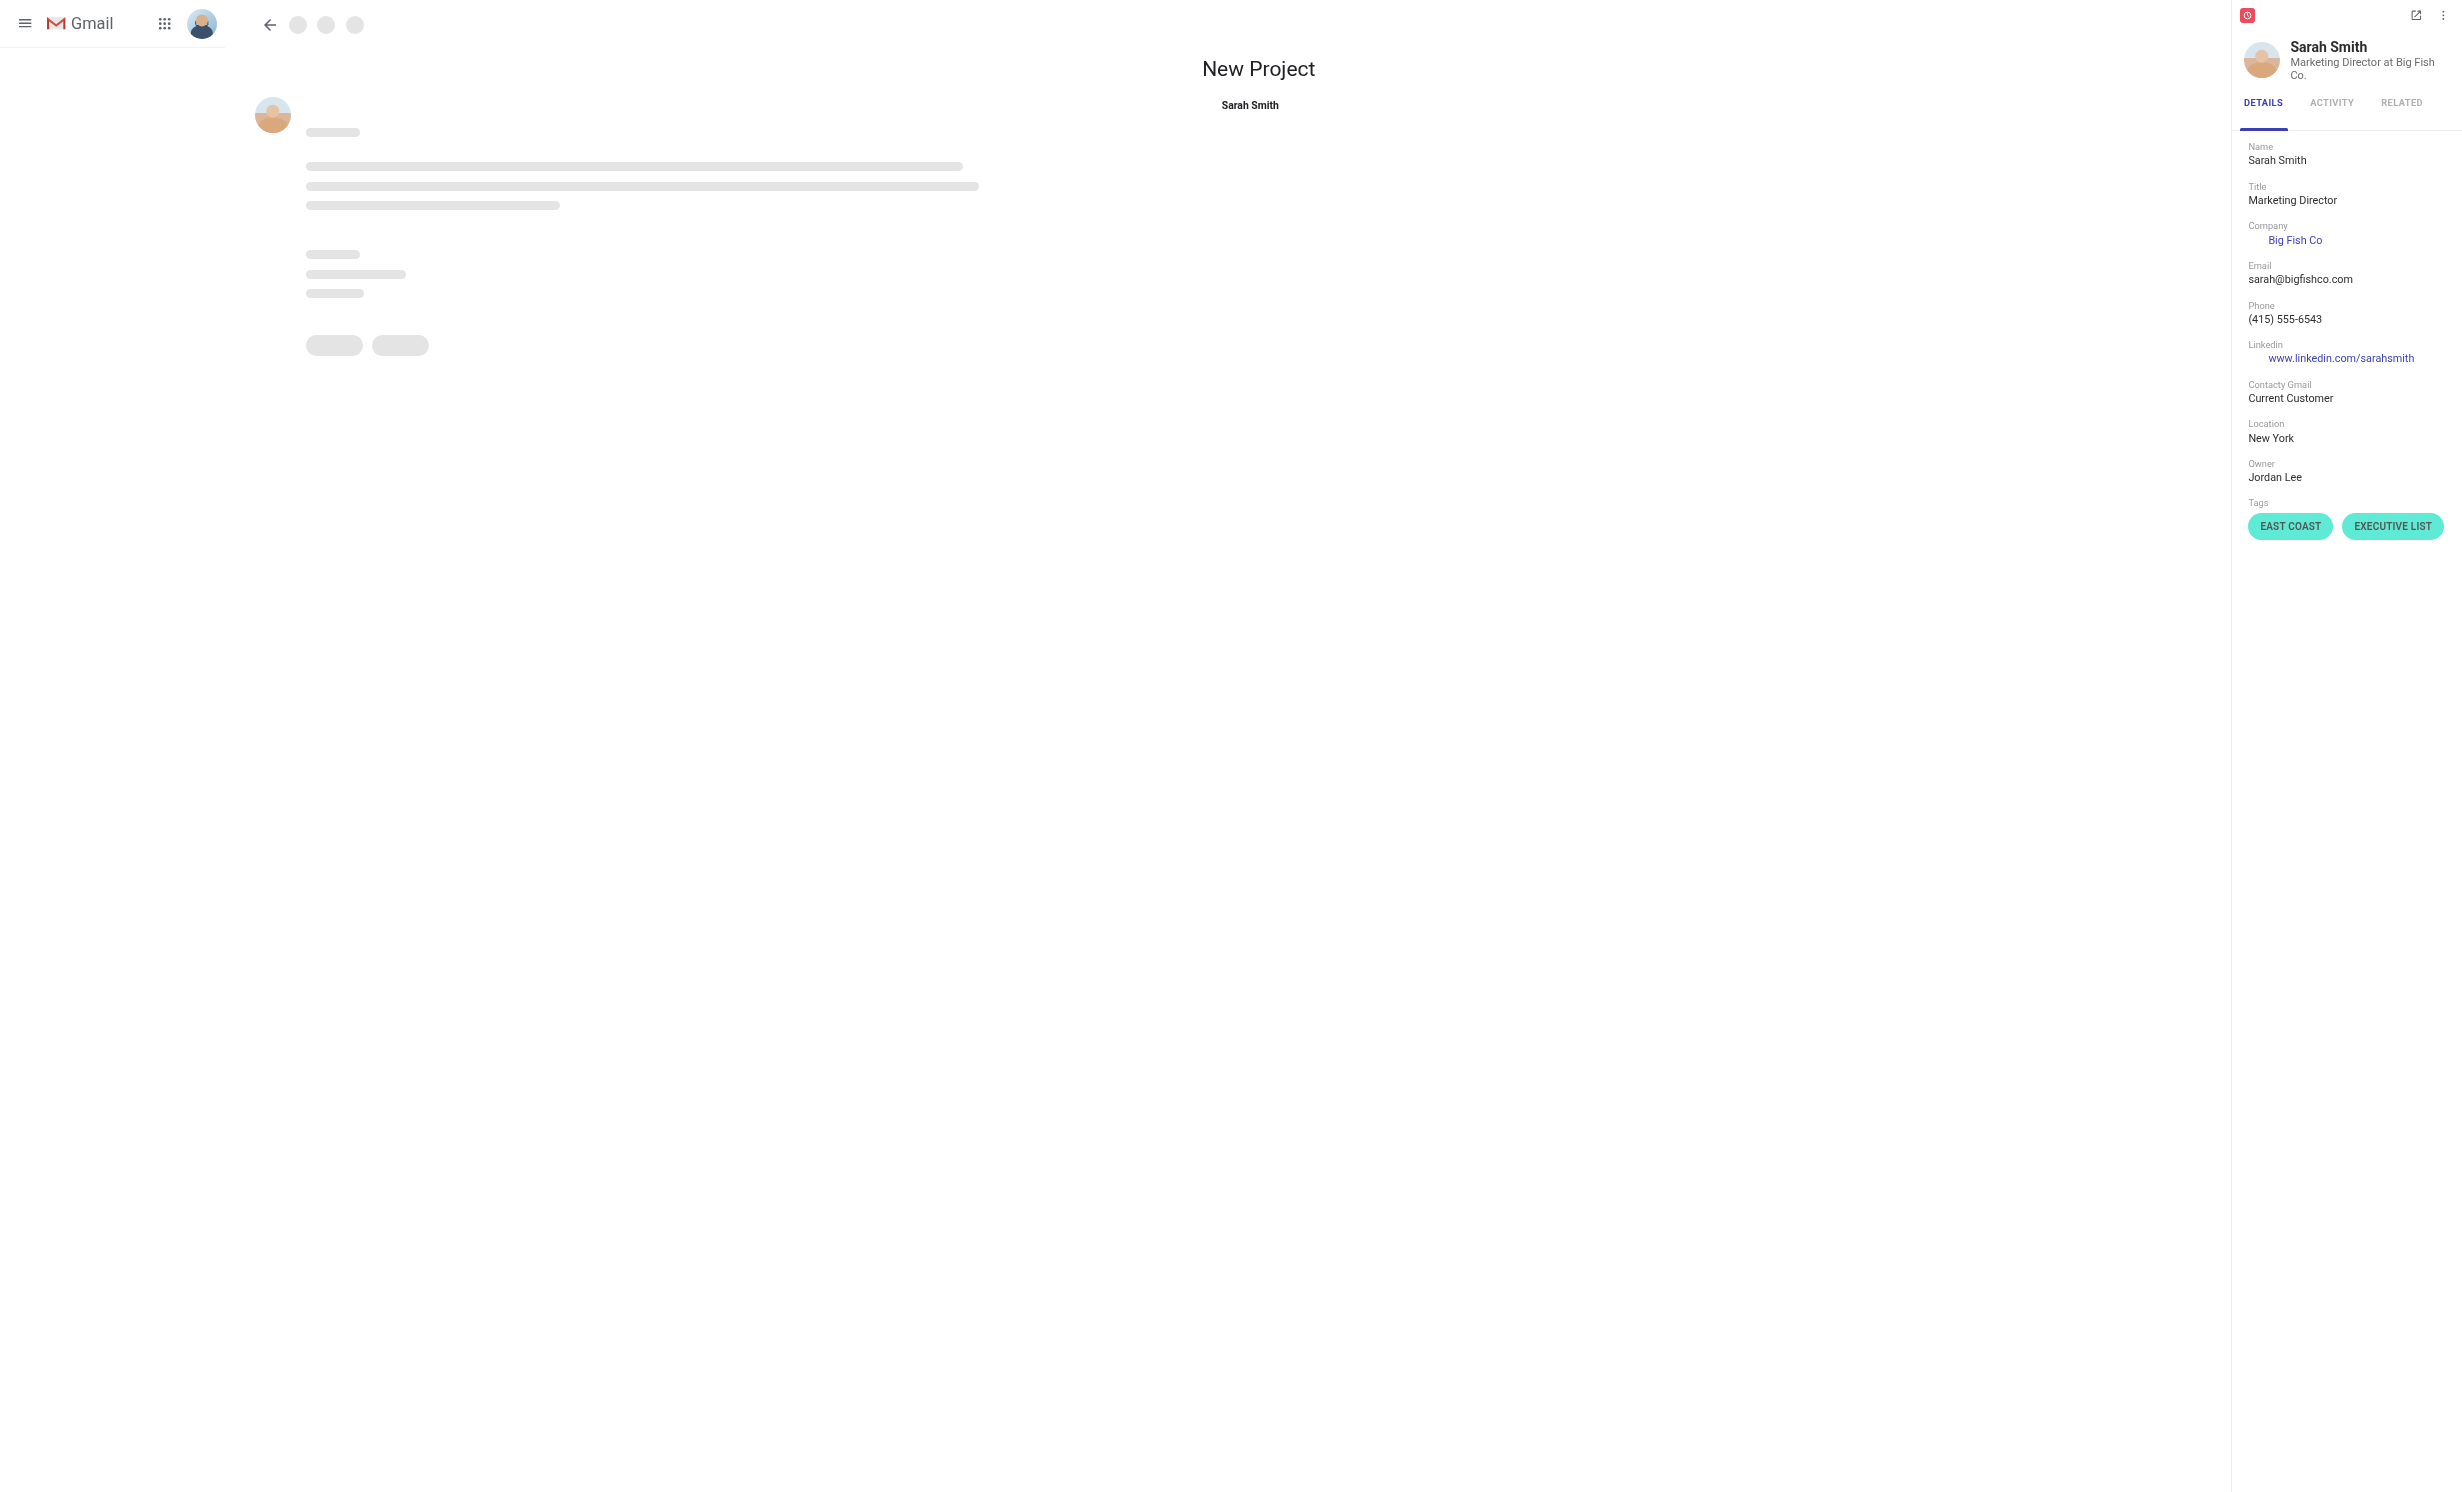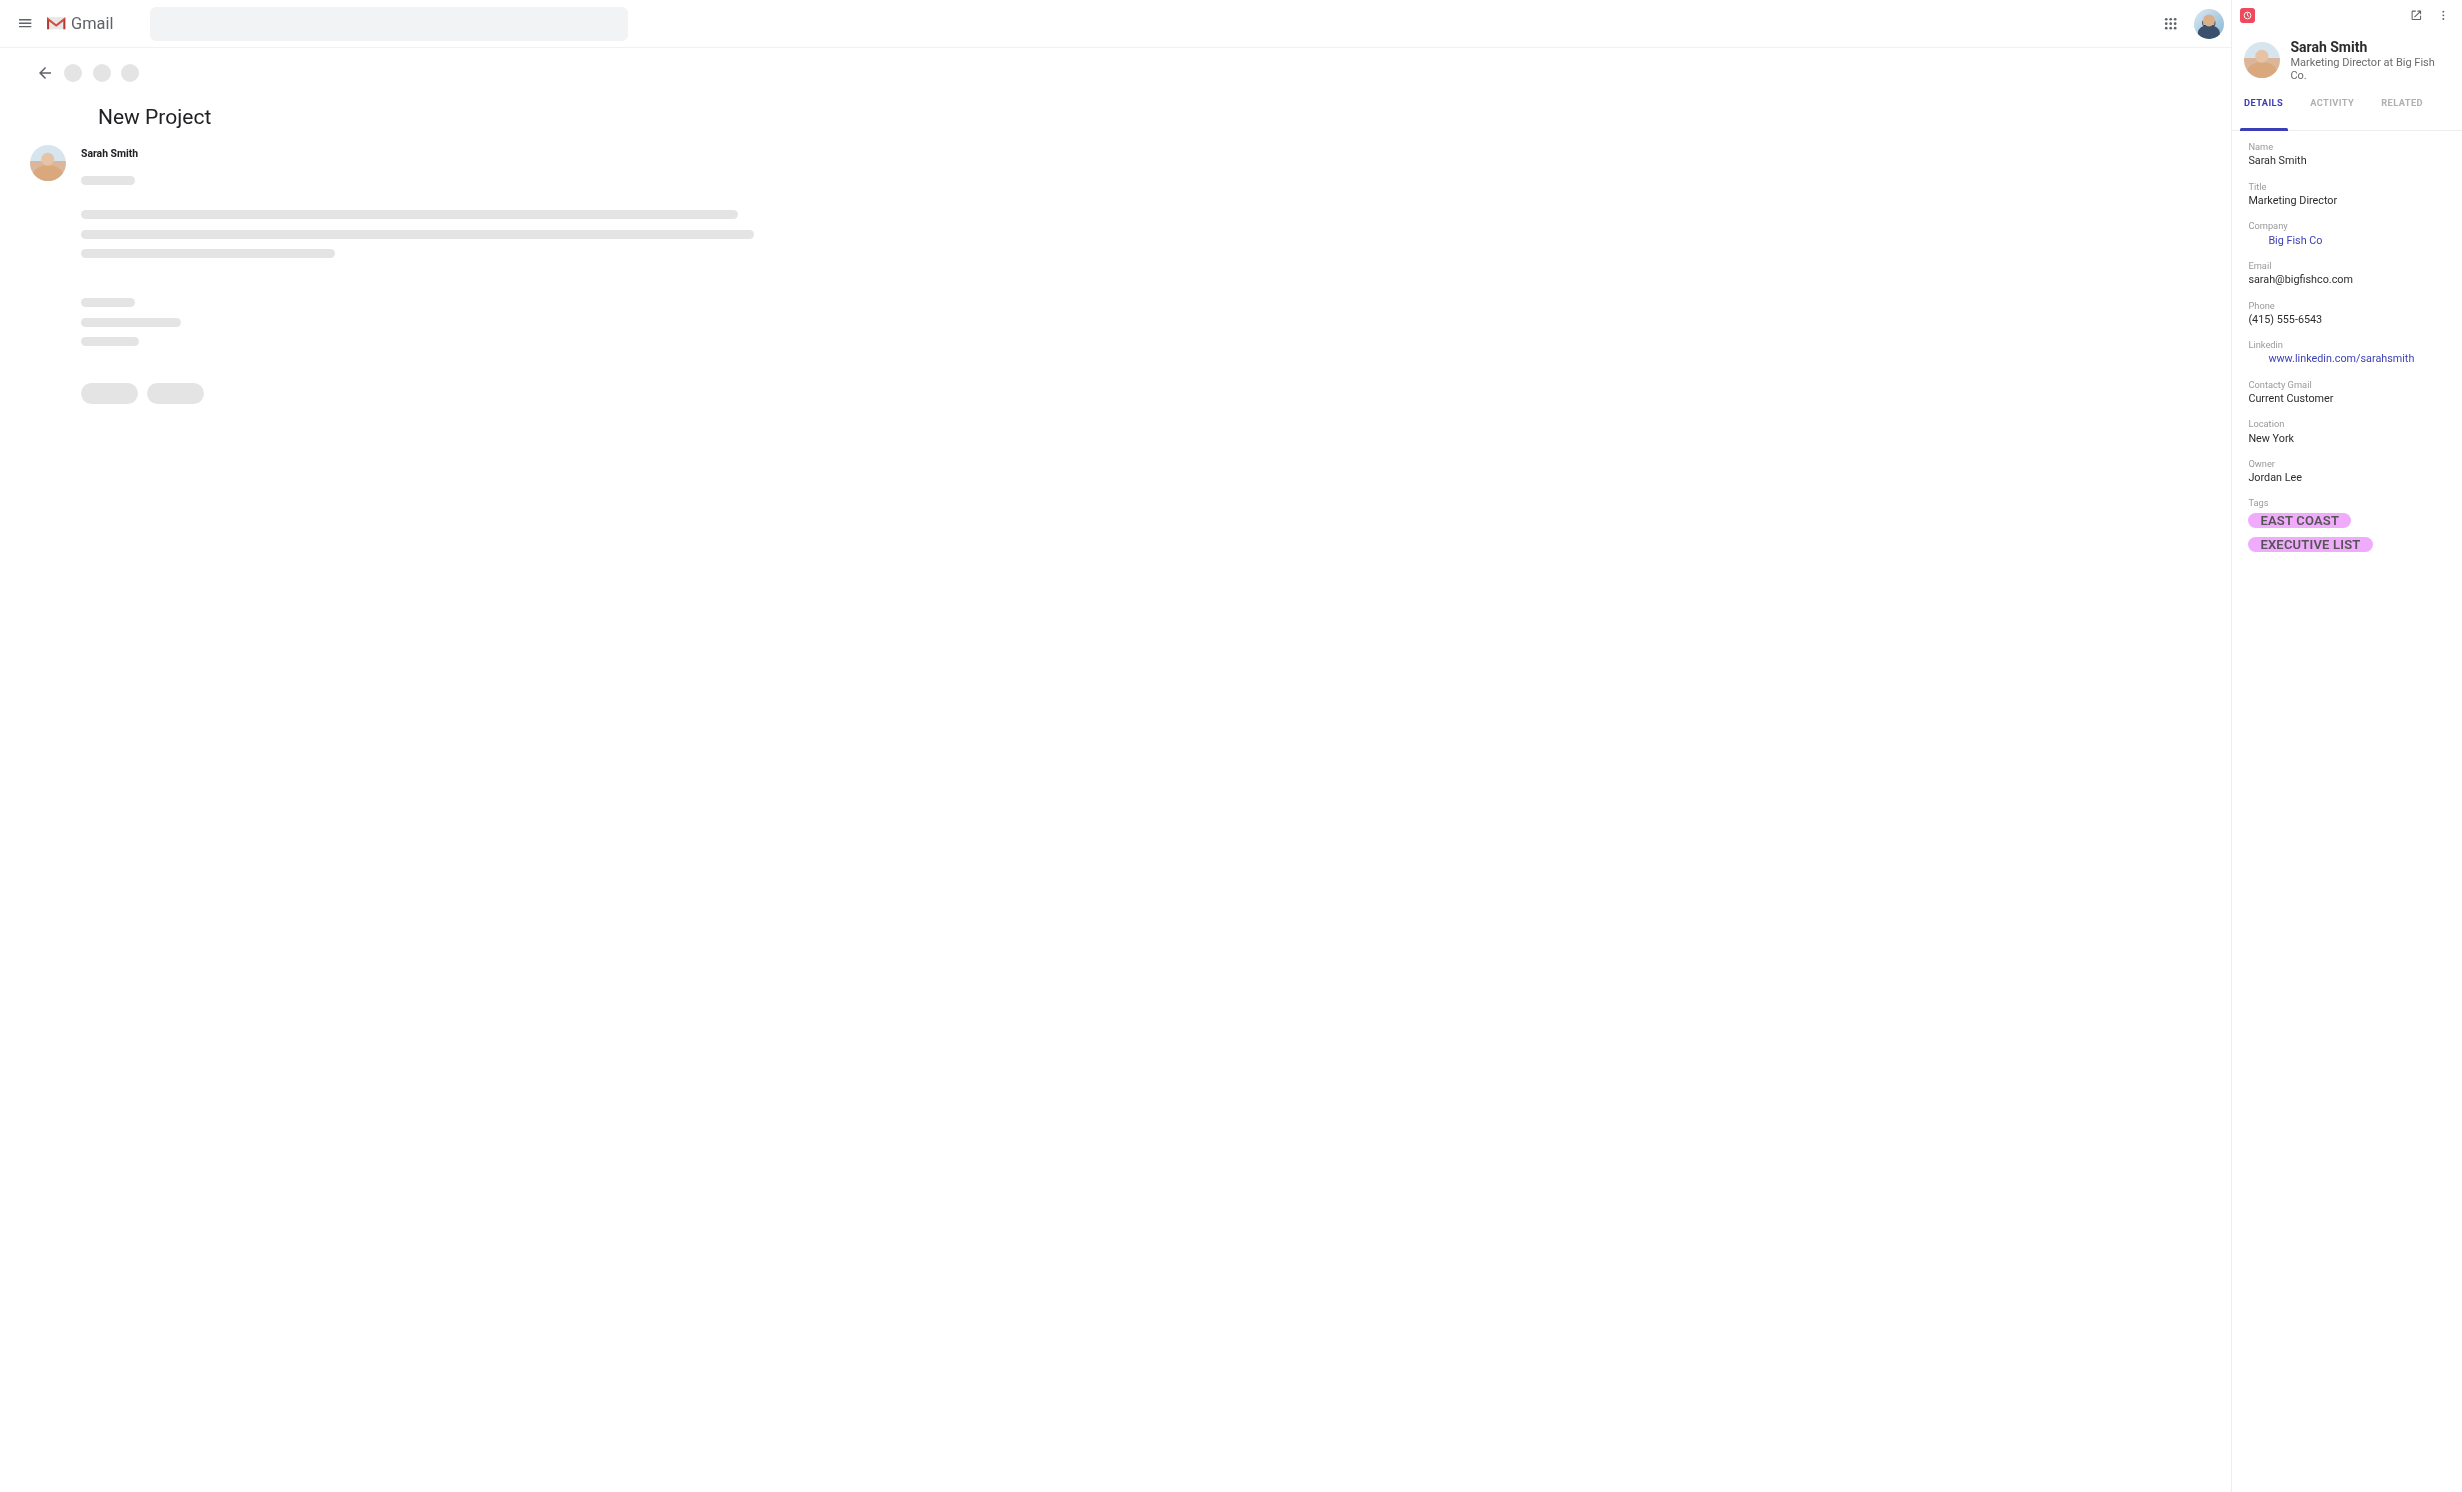--- a/index.html
+++ b/index.html
@@ -1,21 +1,21 @@
 <!DOCTYPE html>
 <html style="font-size:12px"><head>
   <meta charset="utf-8">
   <style>
     * { margin: 0; padding: 0; box-sizing: border-box; }
     body { font-family: 'Google Sans', Roboto, Arial, sans-serif; font-size: 10.4px; color: #202124; background: #fff; }
 
     .app { display: flex; height: 100vh; }
 
     
-    .gmail-area { flex: 1; display: flex; flex-direction: column; overflow: hidden; }
+    .gmail-area { flex: 1; display: flex; flex-direction: row; overflow: hidden; text-align: center; }
 
     .gmail-header { display: flex; align-items: center; height: 48px; padding: 0 7.5px; border-bottom: 0.7px solid #f1f1f1; }
     .burger { width: 36px; height: 36px; display: flex; align-items: center; justify-content: center; cursor: pointer; border-radius: 50%; }
     .gmail-logo { display: flex; align-items: center; margin-left: 1.5px; margin-right: 21px; }
     .gmail-logo-text { font-size: 16.4px; color: #5f6368; letter-spacing: 0; font-weight: 400; margin-left: 3.7px; }
     .search-bar { flex: 1; max-width: 478px; height: 34px; background: #f1f3f4; border-radius: 6px; margin-left: 15px; }
     .header-spacer { flex: 1; }
     .apps-grid { width: 30px; height: 30px; display: flex; align-items: center; justify-content: center; cursor: pointer; border-radius: 50%; }
     .account-avatar { width: 30px; height: 30px; border-radius: 50%; background: linear-gradient(135deg,#dbe9f5,#88b6d1); margin-left: 7.5px; overflow:hidden; position:relative; }
     .account-avatar::after{content:"";position:absolute;left:50%;top:52%;width:12px;height:12px;border-radius:50%;background:#d9b089;transform:translate(-50%,-80%);}
@@ -70,21 +70,21 @@
     .tab.active{ color:#3b3fb6;}
     .tab.active::after{content:"";position:absolute;left:-4.5px;right:-4.5px;bottom:-0.7px;height:2.2px;background:#3b3fb6;border-radius:1.5px 1.5px 0 0;}
 
     .fields{ padding: 10.4px 16.4px; overflow:auto; flex:1;}
     .field{ margin-bottom:13.4px;}
     .field-label{ font-size:9.3px; color:#9a9a9a; margin-bottom:2.2px;}
     .field-value{ font-size:10.8px; color:#2c2c2c;}
     .field-value.link{ color:#3b3fb6; cursor:pointer;margin-left:20px;}
 
     .tags-row{ display:flex; gap:9px; flex-wrap:wrap; margin-top:4.5px;}
-    .tag-chip{ background:#f0abfc; color:#555; font-size:13px; font-weight:600; letter-spacing:0.2px; padding:0 12px; border-radius:15px; cursor:pointer;}
+    .tag-chip{ background:#5eead4; color:#555; font-size:10px; font-weight:600; letter-spacing:0.2px; padding:8px 12px; border-radius:15px; cursor:pointer;}
 
   </style>
 </head>
 <body>
 
 <div class="app">
 
   <div class="gmail-area">
 
     <div class="gmail-header">

